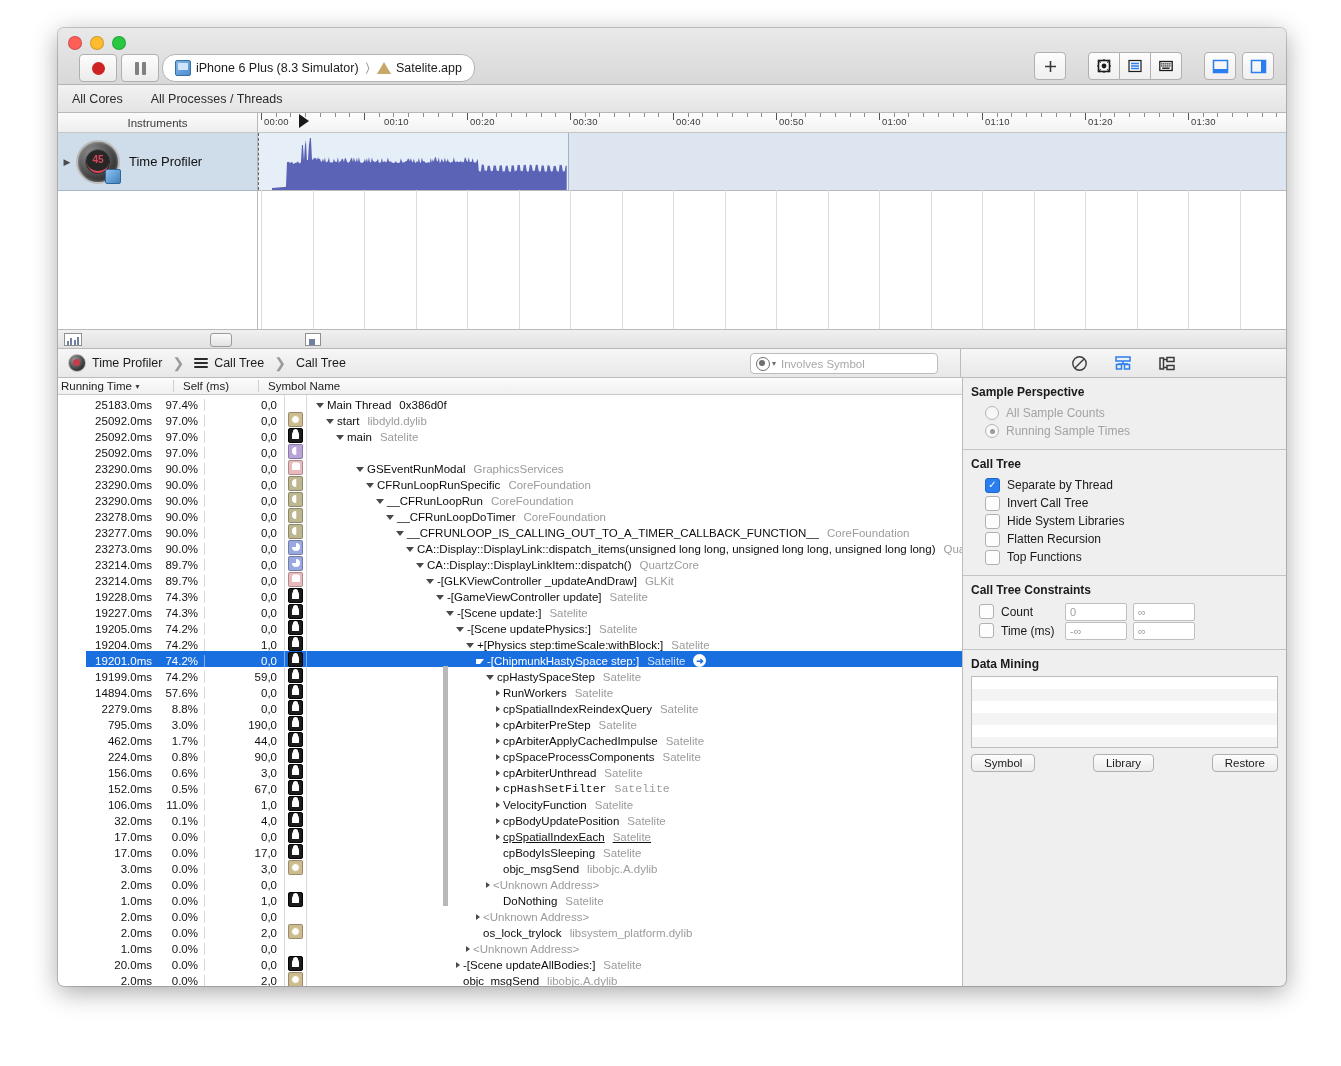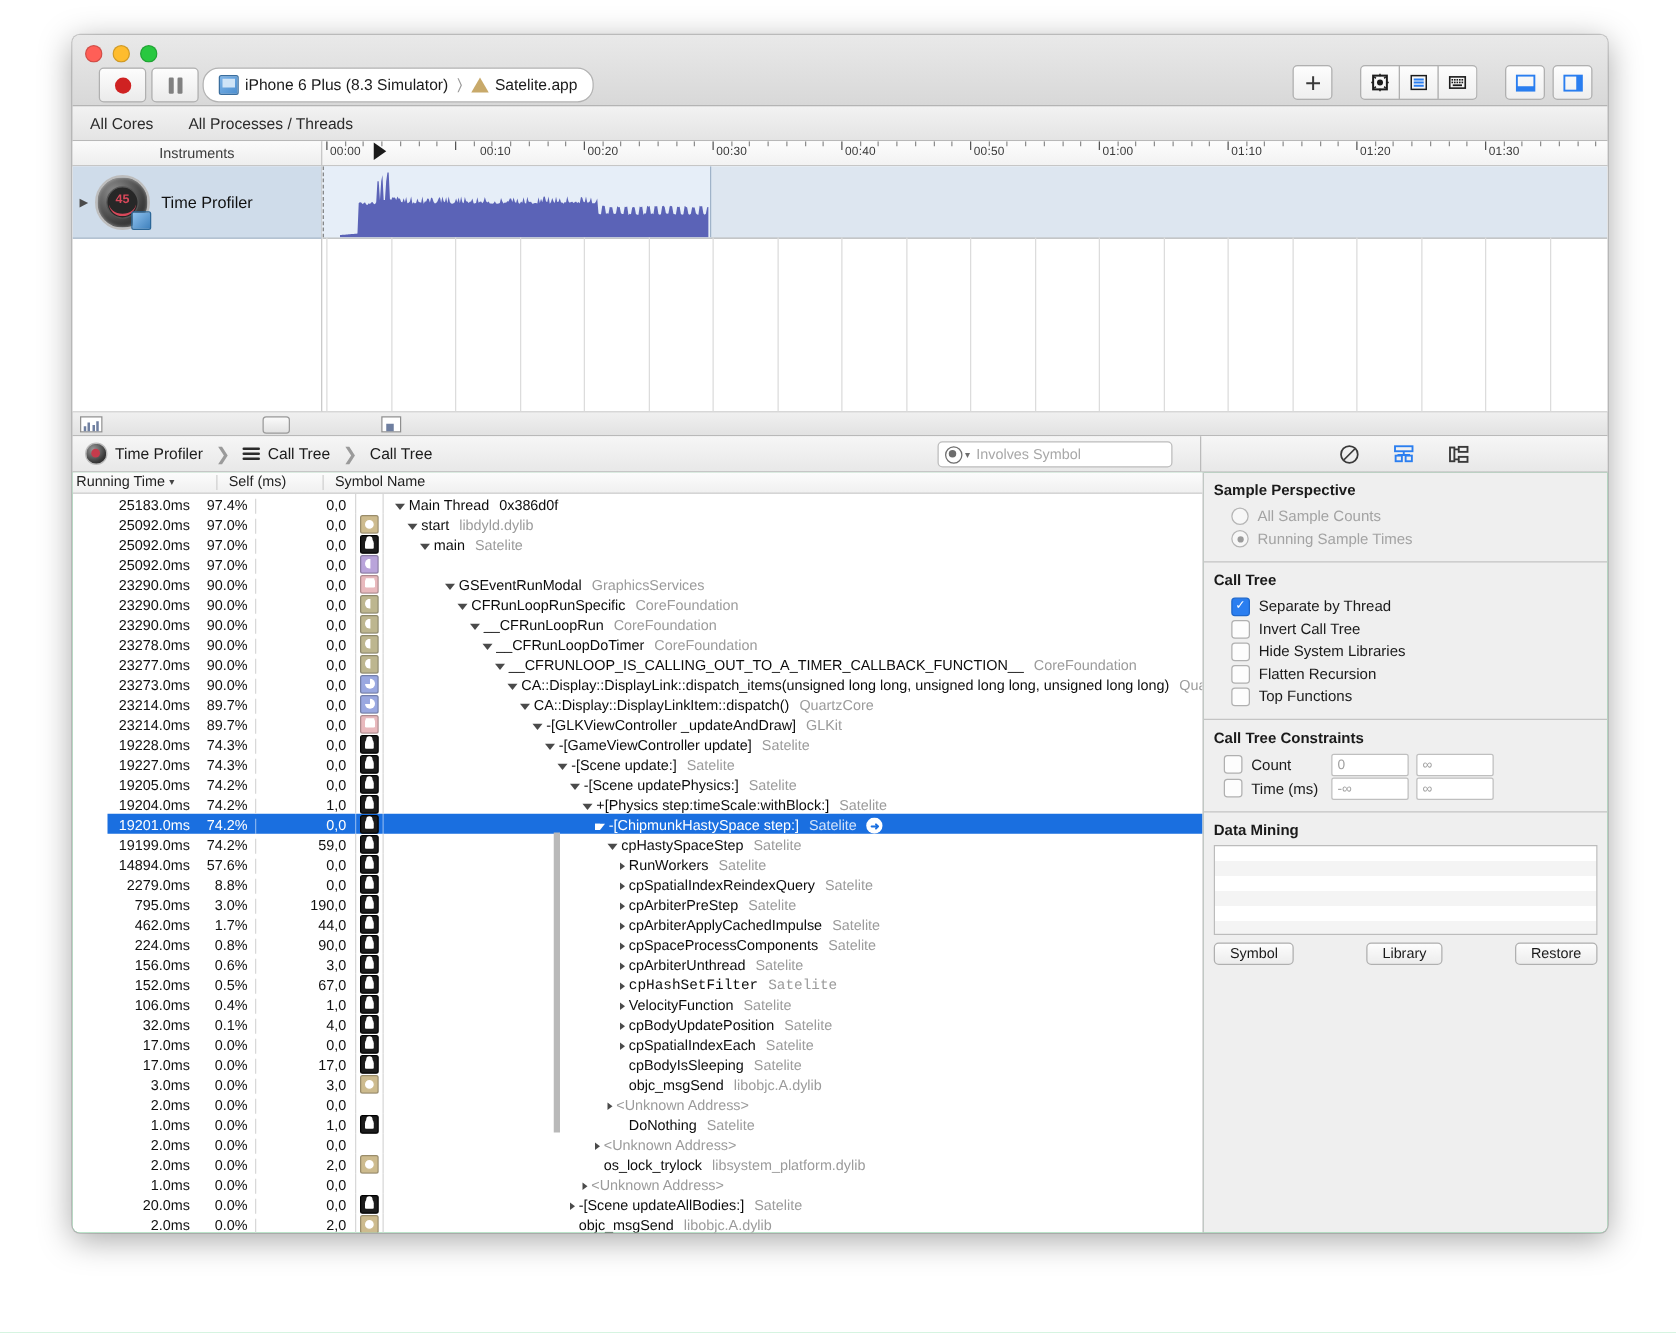--- a/index.html
+++ b/index.html
@@ -1098,21 +1098,21 @@
                 <span class="badge user"></span>
               </div>
               <div class="c-sym" style="padding-left: 189px; font-family: Liberation Mono, monospace;">
                 <span class="tri"></span>
                 <span class="sym-name">cpHashSetFilter</span>
                 <span class="sym-lib">Satelite</span>
               </div>
             </div>
             <div class="row">
               <div class="c-time">106.0ms</div>
-              <div class="c-pct">0.4%</div>
+              <div class="c-pct">11.0%</div>
               <div class="c-self">1,0</div>
               <div class="c-icon">
                 <span class="badge user"></span>
               </div>
               <div class="c-sym" style="padding-left: 189px;">
                 <span class="tri"></span>
                 <span class="sym-name">VelocityFunction</span>
                 <span class="sym-lib">Satelite</span>
               </div>
             </div>
@@ -1129,21 +1129,21 @@
                 <span class="sym-lib">Satelite</span>
               </div>
             </div>
             <div class="row">
               <div class="c-time">17.0ms</div>
               <div class="c-pct">0.0%</div>
               <div class="c-self">0,0</div>
               <div class="c-icon">
                 <span class="badge user"></span>
               </div>
-              <div class="c-sym" style="padding-left: 189px;">
+              <div class="c-sym" style="padding-left: 189px; text-decoration: underline;">
                 <span class="tri"></span>
                 <span class="sym-name">cpSpatialIndexEach</span>
                 <span class="sym-lib">Satelite</span>
               </div>
             </div>
             <div class="row">
               <div class="c-time">17.0ms</div>
               <div class="c-pct">0.0%</div>
               <div class="c-self">17,0</div>
               <div class="c-icon">

